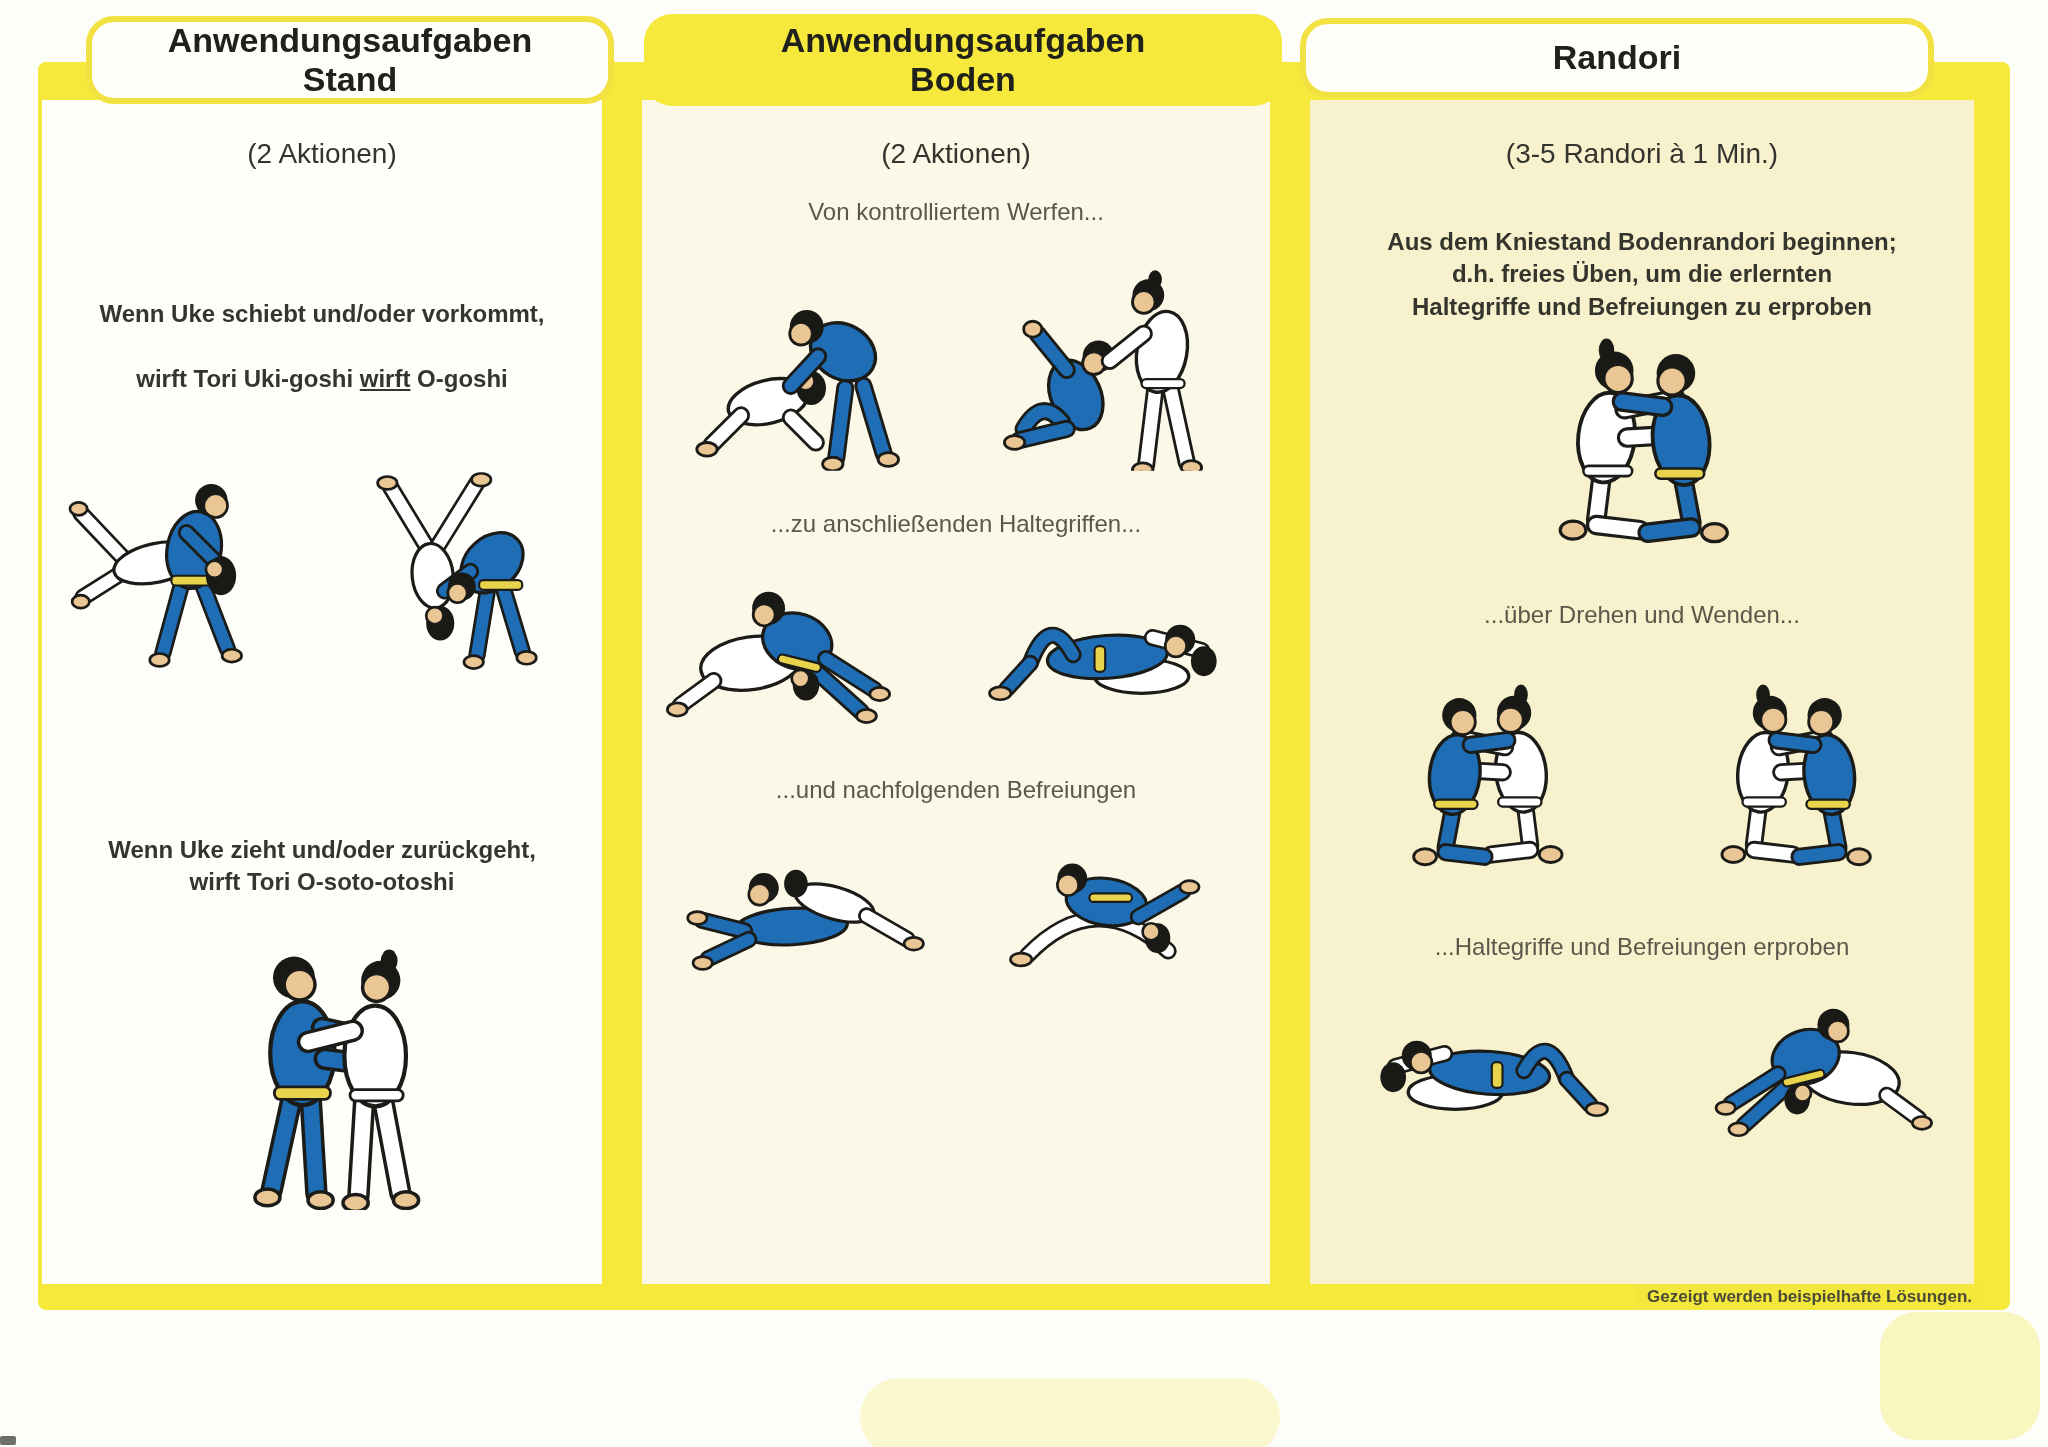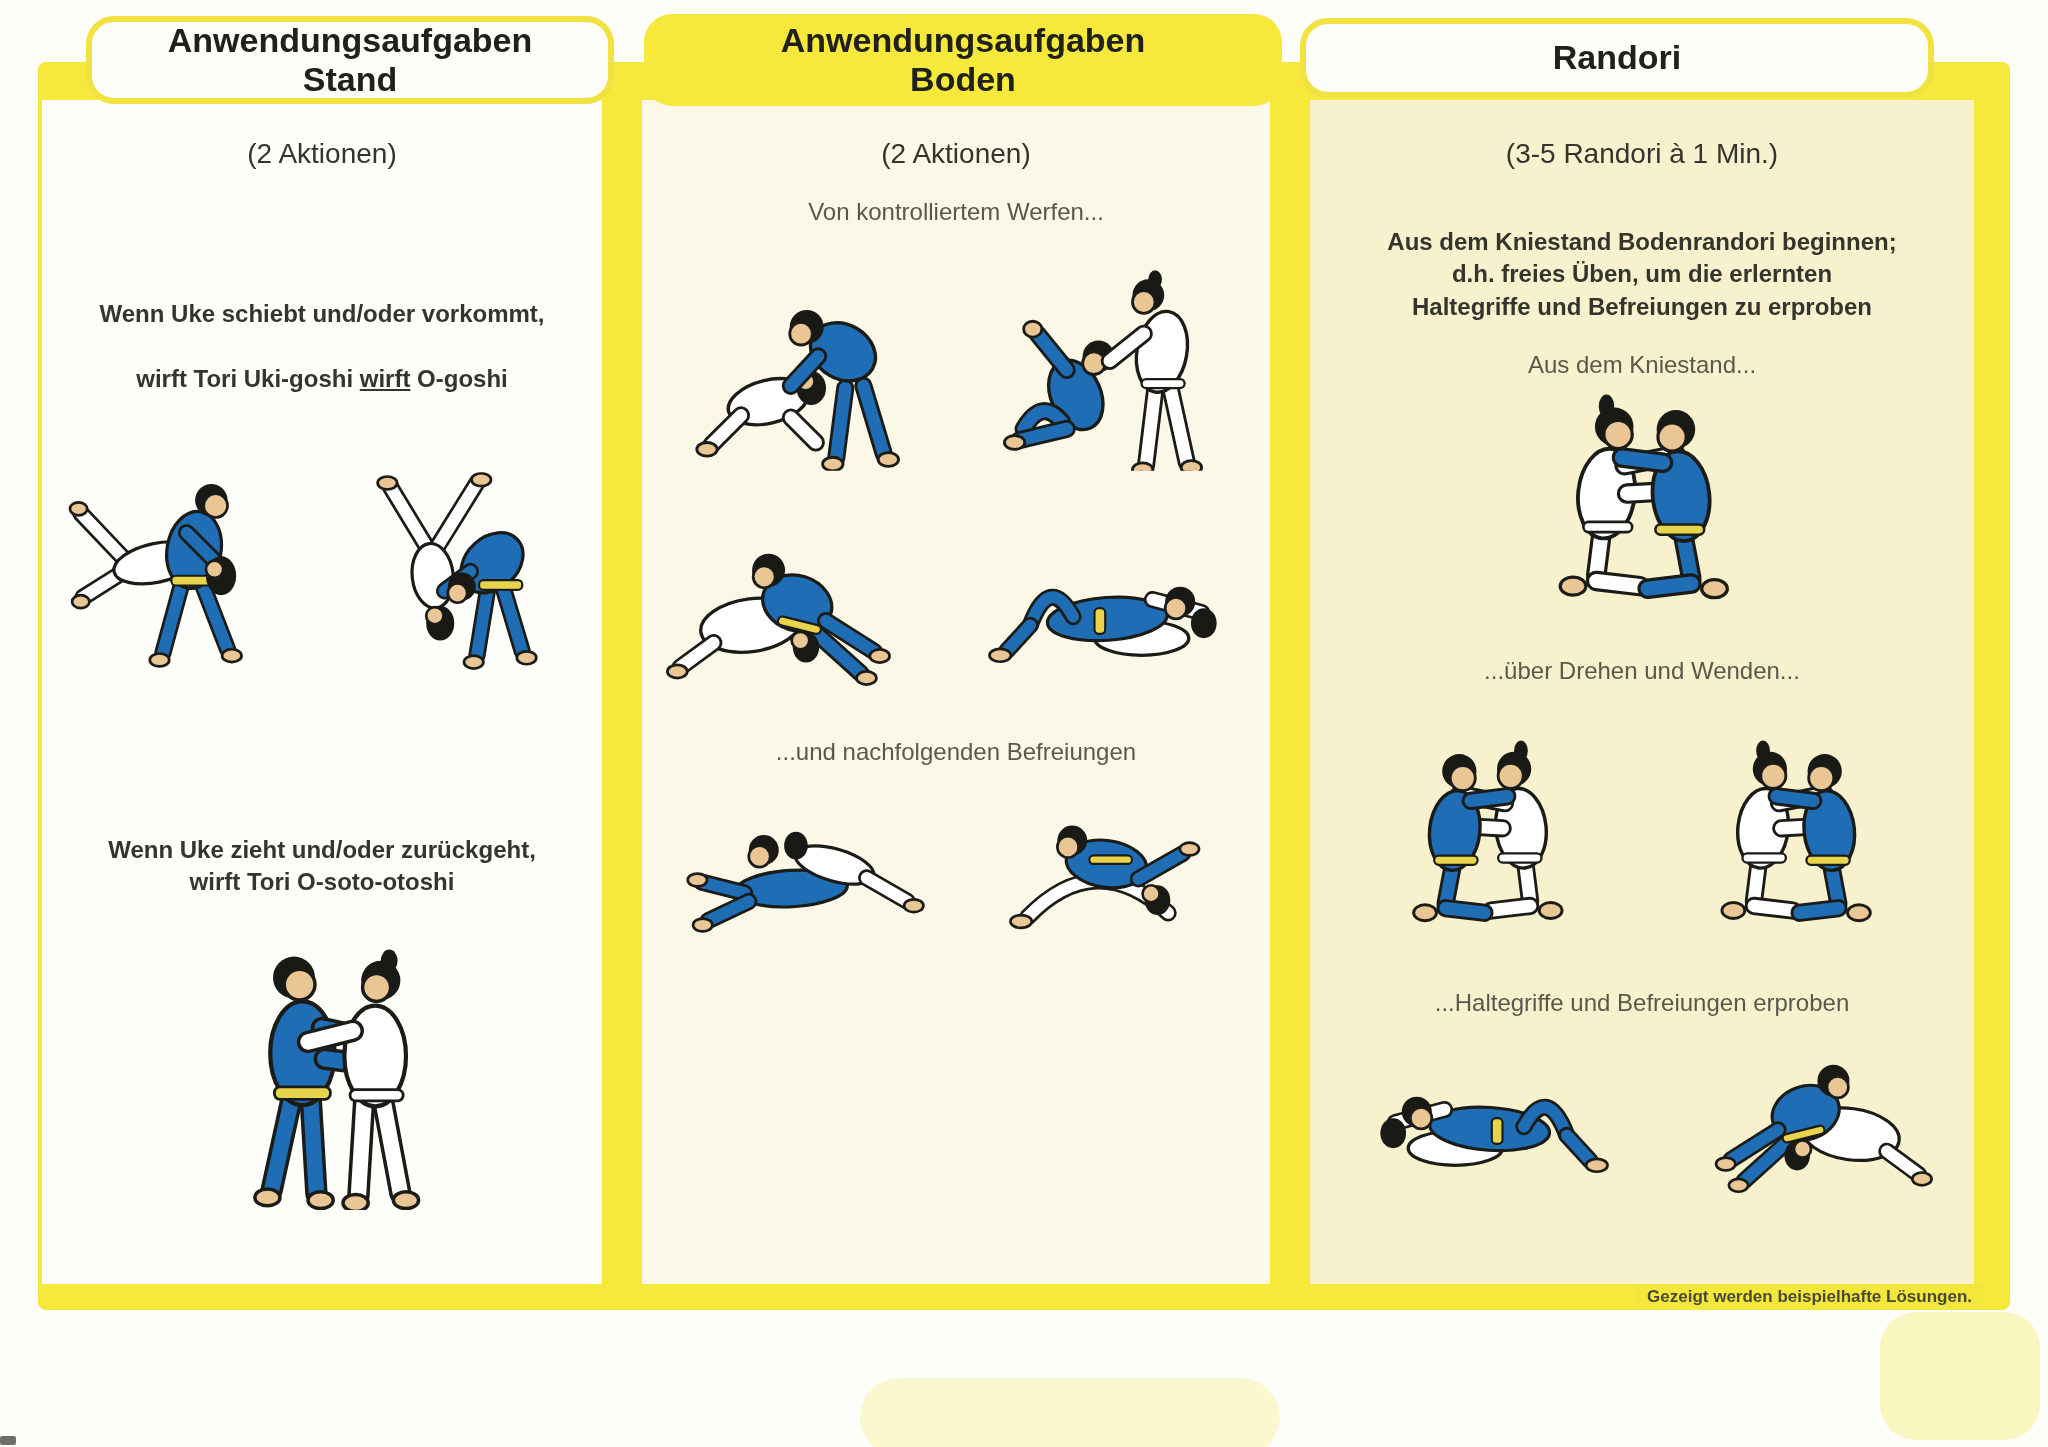--- a/index.html
+++ b/index.html
@@ -337,20 +337,21 @@
     <div class="subtitle">(2 Aktionen)</div>
     <div class="caption cap-1">Von kontrolliertem Werfen...</div>
     <div class="illo-row row-1">
       <svg width="272" height="210" viewBox="0 0 240 185">
           <use href="#s-control"></use>
         </svg>
       <svg width="272" height="210" viewBox="0 0 240 185">
           <use href="#s-pull"></use>
         </svg>
     </div>
+    <div class="caption cap-2">...zu anschließenden Haltegriffen...</div>
     <div class="illo-row row-2">
       <svg width="275" height="165" viewBox="0 0 250 150">
           <use href="#s-pin-a"></use>
         </svg>
       <svg width="279" height="150" viewBox="0 0 260 140">
           <use href="#s-pin-b"></use>
         </svg>
     </div>
     <div class="caption cap-3">...und nachfolgenden Befreiungen</div>
     <div class="illo-row row-3">
@@ -361,21 +362,20 @@
           <use href="#s-escape"></use>
         </svg>
     </div>
   </div>
 
   <div class="panel panel-randori">
     <div class="subtitle">(3-5 Randori à 1 Min.)</div>
     <div class="intro">Aus dem Kniestand Bodenrandori beginnen;
 d.h. freies Üben, um die erlernten
 Haltegriffe und Befreiungen zu erproben</div>
-    <div class="caption cap-1">Aus dem Kniestand...</div>
     <div class="illo-row row-1">
       <svg width="309" height="225" viewBox="0 0 240 175">
           <use href="#s-kneel"></use>
         </svg>
     </div>
     <div class="caption cap-2">...über Drehen und Wenden...</div>
     <div class="illo-row row-2">
       <svg class="mirror" width="274" height="200" viewBox="0 0 240 175">
           <use href="#s-kneel"></use>
         </svg>

